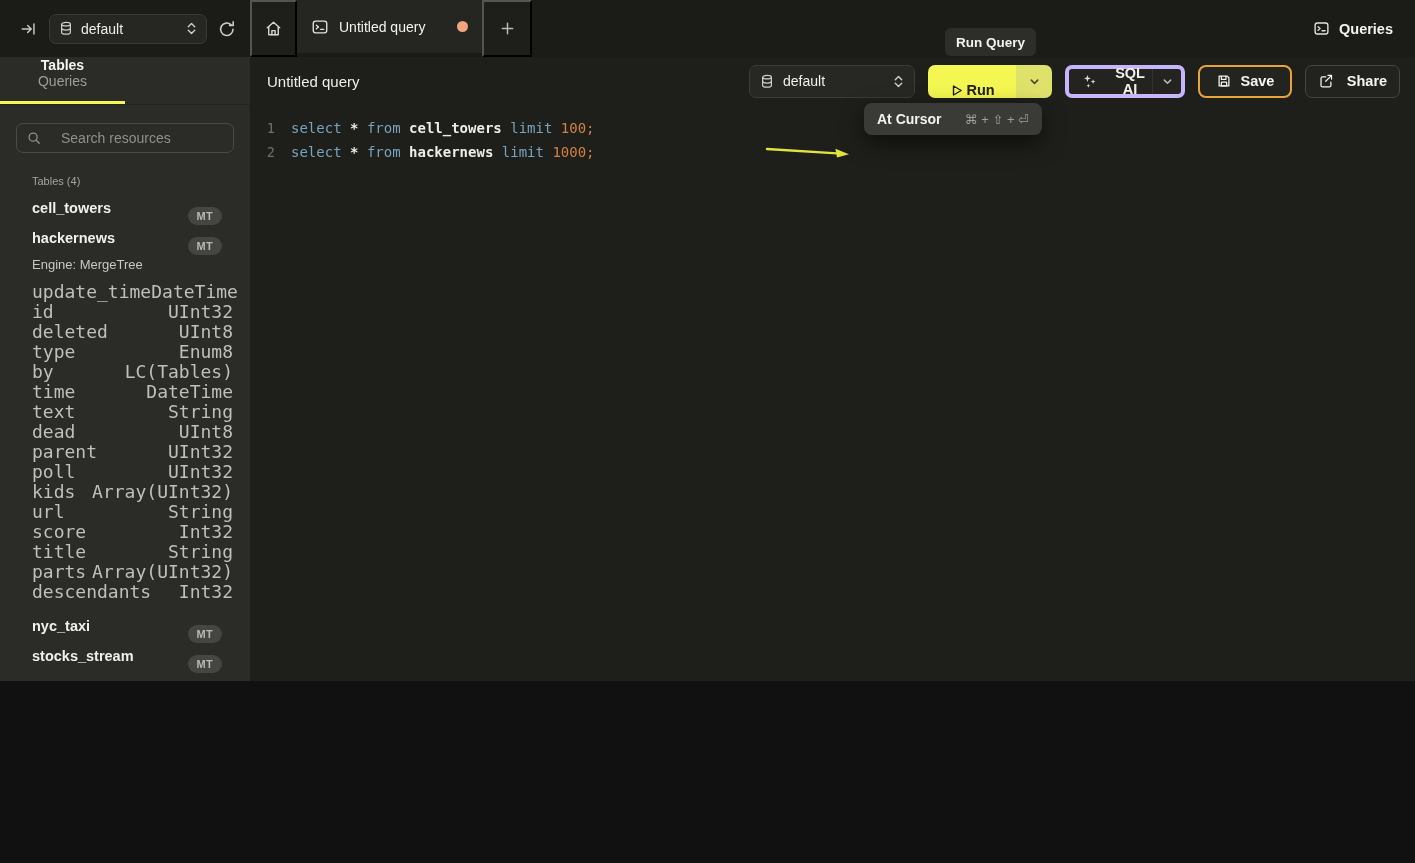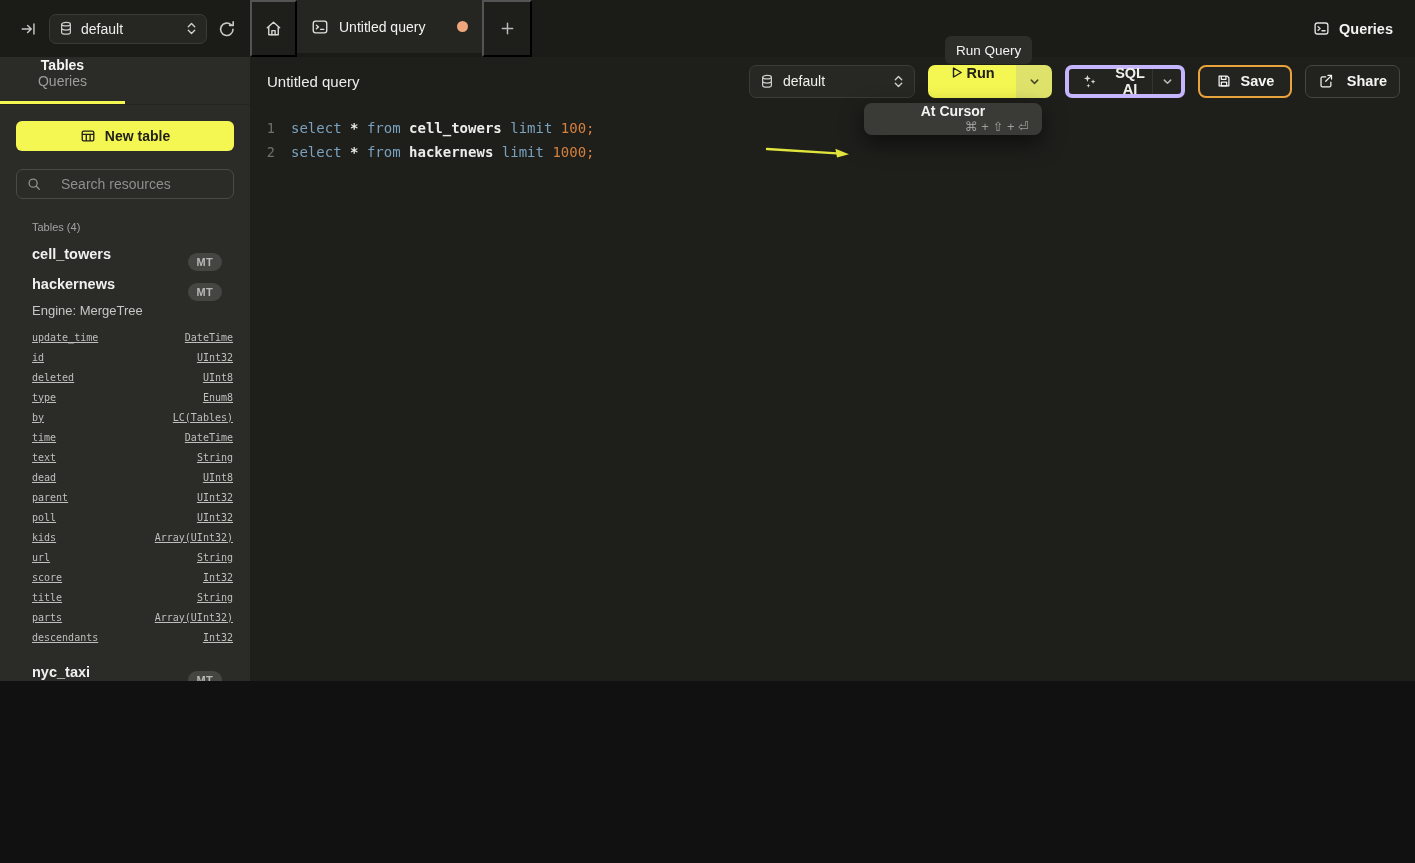--- a/index.html
+++ b/index.html
@@ -33,53 +33,53 @@
   .search-box input { background:transparent; border:none; outline:none; color:#dcdcda; font-size:14px; width:100%; font-family:inherit; }
   .search-box input::placeholder { color:#8f8f8d; }
   .section-label { margin:22px 0 0 32px; font-size:11px; color:#a3a3a1; }
   .table-row { height:30px; display:flex; align-items:center; padding:0 28px 0 32px; cursor:pointer; }
   #table-list > .table-row:first-child { margin-top:6px; }
   .columns + .table-row { margin-top:10px; }
   .t-name { flex:1; font-size:14.5px; font-weight:600; color:#f0f0ee; }
   .badge { background:#454542; color:#b7b7b5; font-size:11px; font-weight:700; border-radius:10px; padding:3px 9px; letter-spacing:.3px;margin-top:16px; }
   .engine { margin:2px 0 0 32px; height:18px; display:flex; align-items:center; font-size:13px; color:#c7c7c5; }
   .columns { margin-top:8px; }
-  .col-row { height:20px; display:flex; align-items:center; padding:0 17px 0 32px; font-family:"DejaVu Sans Mono","Liberation Mono",monospace; font-size:10px; color:#bfbfbd;text-decoration:underline; }
+  .col-row { height:20px; display:flex; align-items:center; padding:0 17px 0 32px; font-family:"DejaVu Sans Mono","Liberation Mono",monospace; font-size:18px; color:#bfbfbd; }
   .col-type { margin-left:auto; }
 
   
   .toolbar { position:absolute; left:250px; top:57px; right:0; height:48px; background:#1e1e1b; display:flex; align-items:center; padding:0 15px 0 17px; gap:13px; }
   .tb-title { font-size:15px; color:#ededeb; margin-right:auto; }
   .db-select2 { width:166px; height:33px; background:#272723; border:1px solid #3b3b37; border-radius:7px; display:flex; align-items:center; padding:0 10px; gap:9px; font-size:14px; color:#f0f0ee; cursor:pointer; }
   .db-select2 .val { flex:1; }
   .run-split { height:33px; display:flex; border-radius:7px; overflow:hidden; flex:none; }
-  .run-main { width:88px; background:#f4f651; border:none; display:flex; align-items:flex-start; justify-content:center; gap:2px; color:#21211a; font-size:14.5px; font-weight:600; cursor:pointer; }
+  .run-main { width:88px; background:#f4f651; border:none; display:flex; align-items:flex-end; justify-content:center; gap:2px; color:#21211a; font-size:14.5px; font-weight:600; cursor:pointer; }
   .run-chev { width:36px; background:#dfe26a; border:none; display:flex; align-items:center; justify-content:center; color:#4a4a28; cursor:pointer; }
   .sqlai-btn { width:120px; height:33px; background:#232320; border:4px solid #c4b5fd; border-radius:7px; display:flex; align-items:center; padding:0; color:#f0f0ee; cursor:pointer; }
   .sqlai-btn .ic { margin-left:12px; display:flex; color:#d9d9d7; }
   .sqlai-btn .lbl { margin-left:10px; font-size:14.5px; font-weight:600; }
   .sqlai-chev { margin-left:auto; width:31px; height:100%; display:flex; align-items:center; justify-content:center; color:#b9b9b7; border-left:1px solid #33332f; }
   .save-btn { width:94px; height:33px; background:#23231f; border:2px solid #e8a33d; border-radius:8px; display:flex; align-items:center; justify-content:center; gap:9px; color:#f5f5f3; font-size:14.5px; font-weight:600; cursor:pointer; }
   .share-btn { width:95px; height:33px; background:#22221e; border:1px solid #454541; border-radius:7px; display:flex; align-items:center; justify-content:center; gap:13px; color:#f5f5f3; font-size:14.5px; font-weight:600; cursor:pointer; }
 
   
   .editor { position:absolute; left:250px; top:105px; right:0; bottom:0; background:#1e1e1b; font-family:"DejaVu Sans Mono","Liberation Mono",monospace; padding-top:11px; }
   .code-line { height:24px; display:flex; align-items:center; }
   .ln { width:25px; text-align:right; color:#6f6f6d; font-size:13.5px; margin-right:16px; flex:none; }
   .lc { white-space:pre; font-size:14px; }
   .tok-kw { color:#7aa2bd; }
   .tok-id { color:#ececea; font-weight:700; }
   .tok-pl { color:#ececea; }
   .tok-num { color:#d4813f; }
 
   
-  .tooltip { position:absolute; left:945px; top:36px; height:28px; background:#2d2d2a; border-radius:6px; padding:0 11px; display:flex; align-items:center; font-size:13.5px; font-weight:400; color:#f2f2f0; z-index:30; }
+  .tooltip { position:absolute; left:945px; top:28px; height:28px; background:#2d2d2a; border-radius:6px; padding:0 11px; display:flex; align-items:center; font-size:13.5px; font-weight:700; color:#f2f2f0; z-index:30; }
   .menu { position:absolute; left:864px; top:103px; width:178px; background:#242421; border-radius:8px; overflow:hidden; box-shadow:0 8px 22px rgba(0,0,0,.55); z-index:25; }
   .menu-row { height:32px; display:flex; align-items:center; padding:0 13px; cursor:pointer; }
-  .menu-row.highlighted { background:#3a3a37;flex-direction:column; }
+  .menu-row.highlighted { background:#3a3a37; }
   .m-label { font-size:14px; font-weight:600; color:#f2f2f0; white-space:nowrap; }
   .m-keys { margin-left:auto; padding-left:12px; font-size:13px; color:#9e9e9c; white-space:nowrap; }
   .arrow-svg { position:absolute; left:763px; top:140px; z-index:20; }
 
   svg { display:block; }
 </style>
 </head>
 <body>
 
 <div class="app">
@@ -162,29 +162,20 @@
     </div>
   </header>
 
   <aside class="sidebar">
     <div class="side-tabs">
       <button class="side-tab active">Tables</button>
       <button class="side-tab">Queries</button>
       <span class="side-underline"></span>
     </div>
 
-    <button class="new-table-btn">
-      <span>
-        <svg width="16" height="16" viewBox="0 0 18 18" fill="none" stroke="#21211a" stroke-width="1.5" stroke-linejoin="round">
-            <rect x="2.5" y="3.5" width="13" height="11" rx="1.6"></rect>
-            <path d="M2.5 7.2h13M7.1 7.2v7.3M11.4 7.2v7.3"></path>
-          </svg>
-      </span>
-      <span>New table</span>
-    </button>
 
     <div class="search-box">
       <span>
         <svg width="14" height="14" viewBox="0 0 16 16" fill="none" stroke="#8f8f8d" stroke-width="1.5" stroke-linecap="round">
             <circle cx="7" cy="7" r="4.6"></circle>
             <path d="M10.6 10.6L14 14"></path>
           </svg>
       </span>
       <input type="text" placeholder="Search resources" style="">
     </div>

